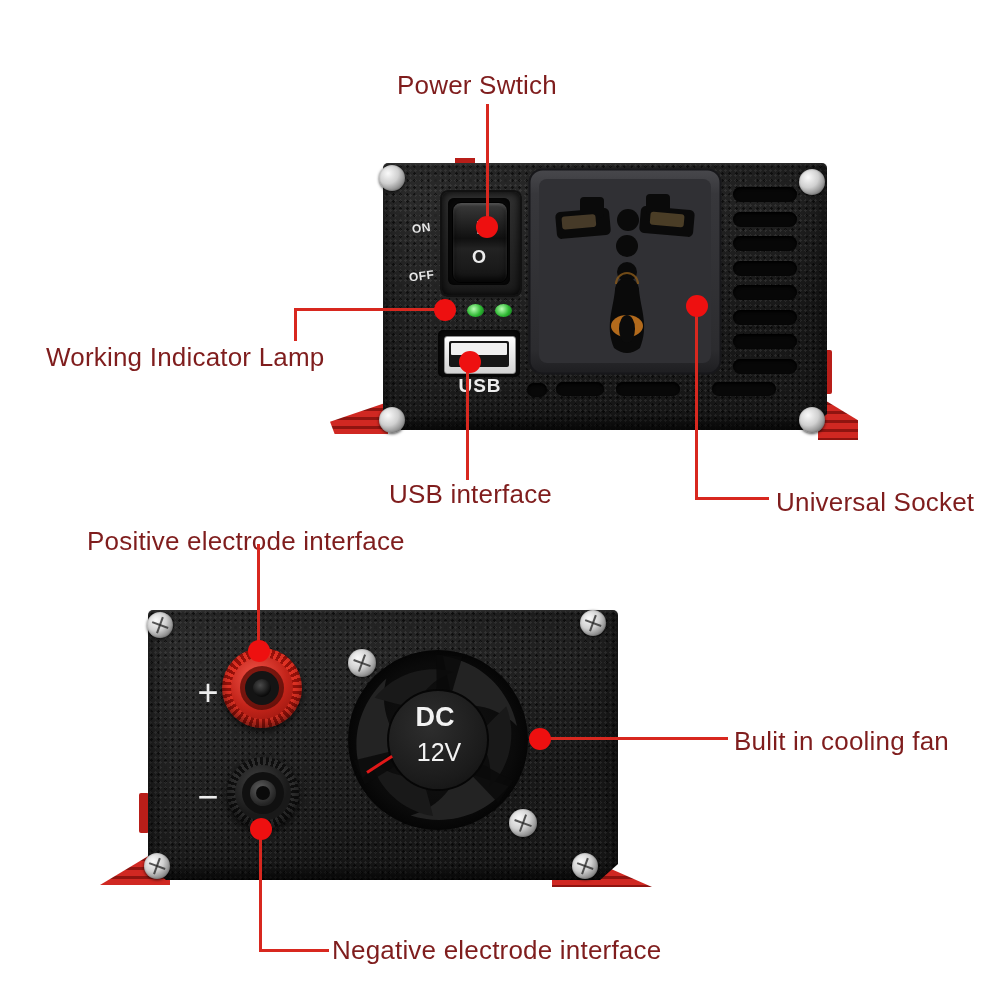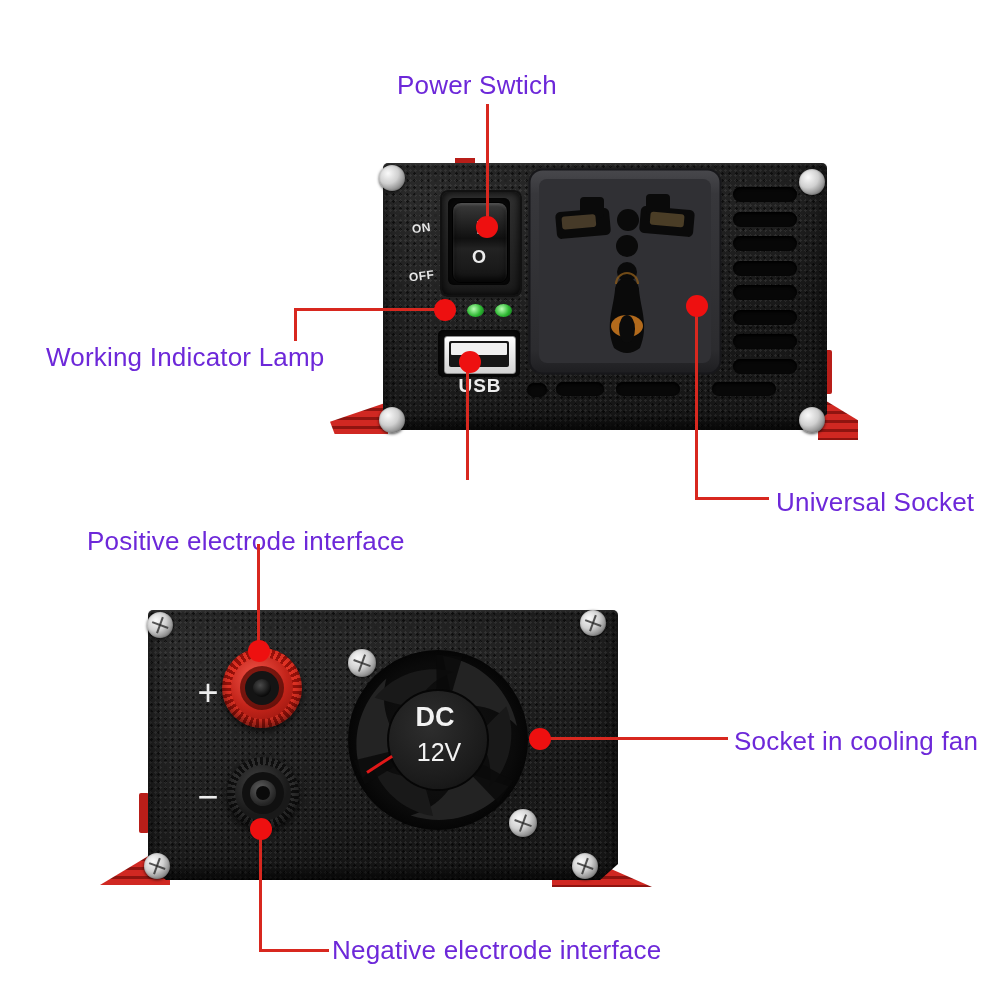--- a/index.html
+++ b/index.html
@@ -1,18 +1,18 @@
 <!DOCTYPE html>
 <html><head>
 <meta charset="utf-8">
 <style>
   html,body{margin:0;padding:0;background:#fff;}
   .canvas{position:relative;width:1000px;height:1000px;background:#ffffff;
           font-family:"Liberation Sans",sans-serif;overflow:hidden;}
-  .label{position:absolute;font-size:26px;color:#6d28d9;white-space:nowrap;letter-spacing:.2px;}
+  .label{position:absolute;font-size:26px;color:#7f1d1d;white-space:nowrap;letter-spacing:.2px;}
   .cl{position:absolute;background:#d8281f;}
   .cl.v{width:3px;}
   .cl.h{height:3px;}
   .dot{position:absolute;width:22px;height:22px;border-radius:50%;background:#ee1010;}
   .panel{position:absolute;background-color:#1e1e1e;
          background-image:
            radial-gradient(rgba(255,255,255,.08) 1px, transparent 1.4px),
            radial-gradient(rgba(0,0,0,.55) 1px, transparent 1.5px),
            linear-gradient(160deg, rgba(255,255,255,.07), rgba(0,0,0,.22) 70%);
          background-size:5px 5px,7px 7px,100% 100%;
@@ -210,33 +210,34 @@
 
   <div class="label" style="left:397px;top:70px;">Power Swtich</div>
   <div class="cl v" style="left:486px;top:104px;height:118px;"></div>
   <div class="dot" style="left:476px;top:216px;"></div>
 
   <div class="label" style="left:46px;top:342px;">Working Indicator Lamp</div>
   <div class="cl h" style="left:295px;top:308px;width:150px;"></div>
   <div class="cl v" style="left:294px;top:308px;height:33px;"></div>
   <div class="dot" style="left:434px;top:299px;"></div>
 
+  <div class="label" style="left:389px;top:479px;">USB interface</div>
   <div class="cl v" style="left:466px;top:366px;height:114px;"></div>
   <div class="dot" style="left:459px;top:351px;"></div>
 
   <div class="label" style="left:776px;top:487px;">Universal Socket</div>
   <div class="cl v" style="left:695px;top:312px;height:188px;"></div>
   <div class="cl h" style="left:695px;top:497px;width:74px;"></div>
   <div class="dot" style="left:686px;top:295px;"></div>
 
   <div class="label" style="left:87px;top:526px;">Positive electrode interface</div>
   <div class="cl v" style="left:257px;top:544px;height:102px;"></div>
   <div class="dot" style="left:248px;top:640px;"></div>
 
-  <div class="label" style="left:734px;top:726px;">Socket in cooling fan</div>
+  <div class="label" style="left:734px;top:726px;">Bulit in cooling fan</div>
   <div class="cl h" style="left:549px;top:737px;width:179px;"></div>
   <div class="dot" style="left:529px;top:728px;"></div>
 
   <div class="label" style="left:332px;top:935px;">Negative electrode interface</div>
   <div class="cl v" style="left:259px;top:838px;height:114px;"></div>
   <div class="cl h" style="left:259px;top:949px;width:70px;"></div>
   <div class="dot" style="left:250px;top:818px;"></div>
 
 </div>
 

